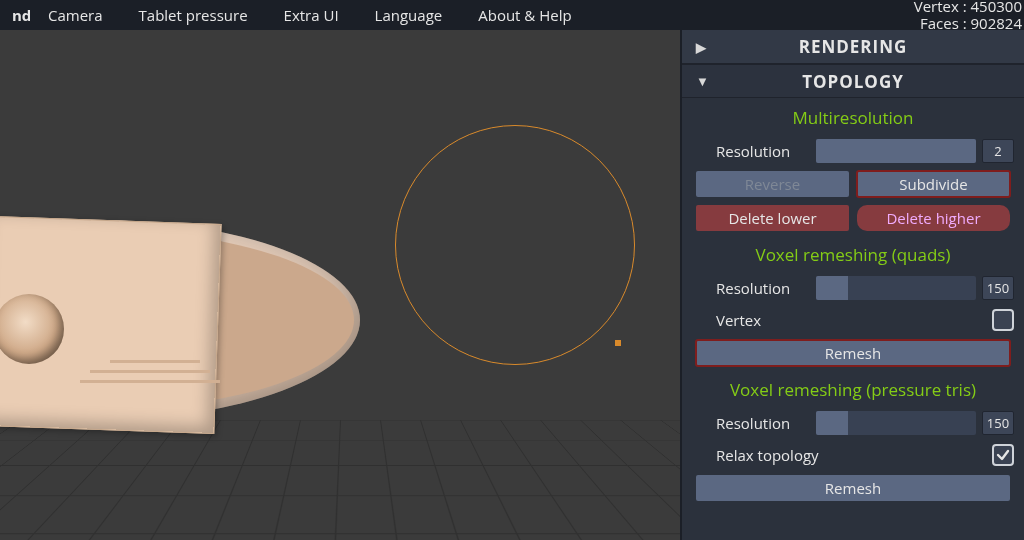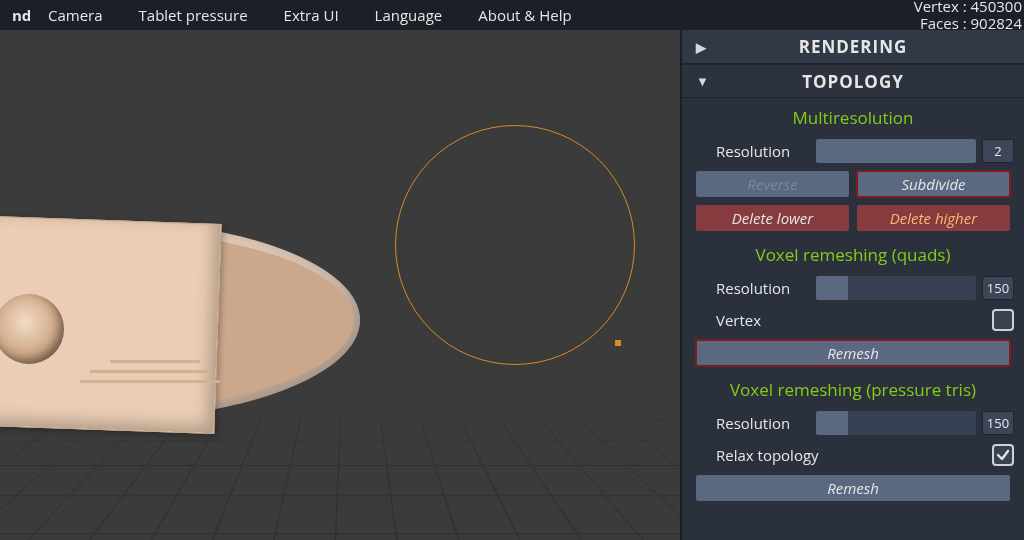--- a/index.html
+++ b/index.html
@@ -41,25 +41,25 @@
   .section-arrow { position:absolute; left:14px; top:50%; transform:translateY(-50%); color:#d8d8d8; font-size:13px; }
   .subhead { text-align:center; color:#84cc16; font-size:17px; padding:8px 0 6px; }
 
   .row { display:flex; align-items:center; padding:2px 10px 2px 10px; height:32px;margin-left:24px; }
   .row .lbl { flex:0 0 100px; font-size:15px; color:#e6e6e6; }
   .row.block .lbl { flex:0 0 100px; }
   .slider { flex:1 1 auto; height:24px; background:#384153; border-radius:2px; position:relative; overflow:hidden; margin-right:6px; }
   .slider .fill { position:absolute; left:0; top:0; bottom:0; background:#5b6882; }
   .value-box { width:32px; height:24px; background:#3d4658; border:1px solid #202530; border-radius:2px; text-align:center; font-size:13px; line-height:22px; color:#e6e6e6; }
 
-  .btn-row { display:flex; gap:8px; padding:4px 14px;font-style:italic; }
+  .btn-row { display:flex; gap:8px; padding:4px 14px; }
   .btn { flex:1 1 0; height:26px; line-height:26px; text-align:center; font-size:15px; border-radius:2px; background:#5b6882; color:#e6e6e6; }
   .btn.dim { color:#7f8896; }
   .btn.red { background:#863b3f; }
-  .btn.red.dim { color:#fdba74; }
+  .btn.red.dim { color:#f0abfc;border-radius:10px; }
   .btn.full { width:100%; }
   .highlight { outline:2px solid #7f1d1d; outline-offset:-1px; }
 
   .check { width:22px; height:22px; border:2px solid #cfd3d9; border-radius:4px; background:#3a4252; margin-left:auto; display:flex; align-items:center; justify-content:center; }
   .check svg { display:none; }
   .check.checked svg { display:block; }
 </style>
 </head>
 <body>
 

